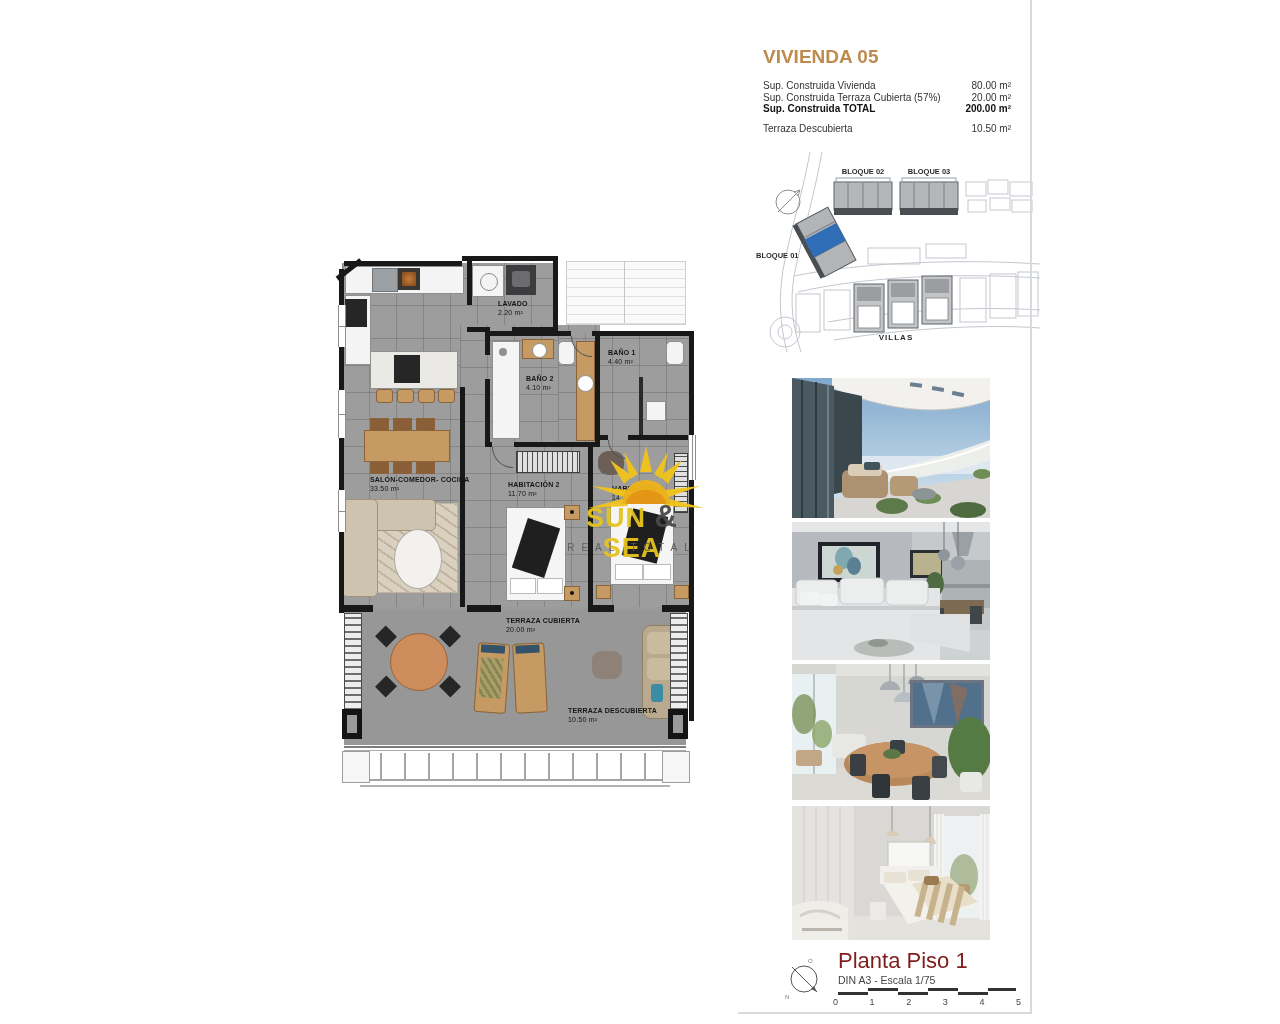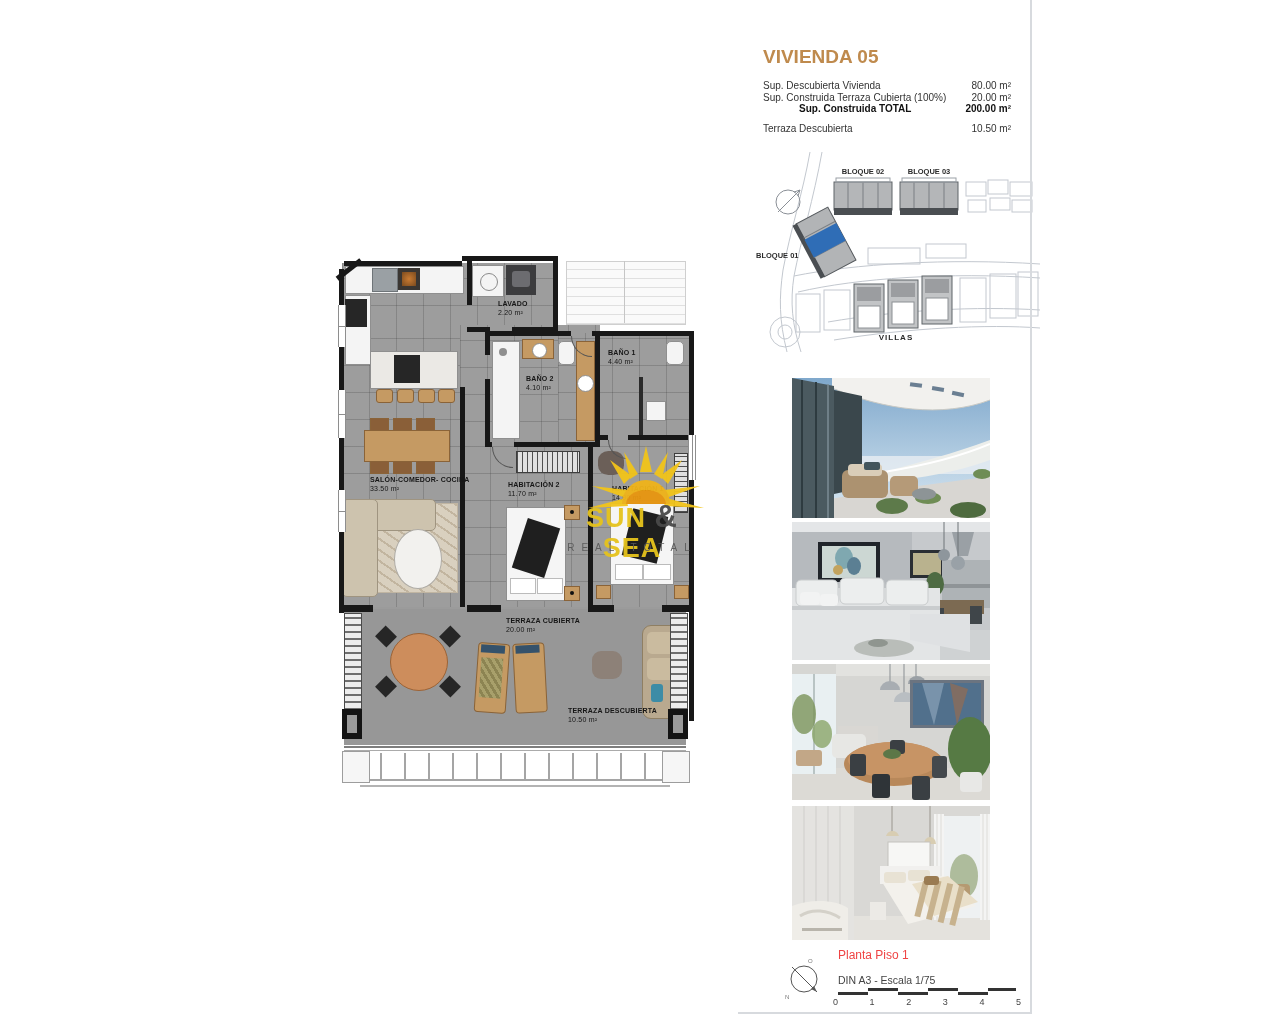--- a/index.html
+++ b/index.html
@@ -26,24 +26,24 @@
   .wood{position:absolute;z-index:4;background:#c59a63;border:1px solid #8a6338;}
   .dark{position:absolute;z-index:4;background:#262626;}
   .arc{position:absolute;z-index:5;border-left:1px solid #555;border-bottom:1px solid #555;border-bottom-left-radius:100%;}
   .stair{position:absolute;z-index:0;border:1px solid #cfcfcf;
      background:repeating-linear-gradient(0deg,#e0e0e0 0 1px,#fafafa 1px 9px);}
   
   .hdr-title{position:absolute;left:763px;top:18px;font-size:21px;font-weight:700;color:#101010;letter-spacing:.3px;}
   .hdr-unit{position:absolute;left:763px;top:46px;font-size:19px;font-weight:700;}
   .hdr-rows{position:absolute;left:763px;top:80px;width:248px;font-size:10px;color:#333;}
   .hrow{display:flex;justify-content:space-between;line-height:11.5px;}
-  .hrow.b{font-weight:700;color:#111;margin-left:36px;}
+  .hrow.b{font-weight:700;color:#111;}
   .hrow.gap{margin-top:8px;}
   .photo{position:absolute;left:792px;width:198px;overflow:hidden;background:#ccc;}
-  .ft-title{position:absolute;left:838px;top:948px;font-size:12px;color:#ef4444;font-weight:400;}
+  .ft-title{position:absolute;left:838px;top:948px;font-size:22px;color:#7f1d1d;font-weight:400;}
   .ft-sub{position:absolute;left:838px;top:974px;font-size:10.5px;color:#444;}
   .sbar{position:absolute;left:838px;top:988px;width:178px;height:8px;}
   .sbar i{display:block;position:absolute;height:2.5px;background:#333;width:30px;}
   .sticks{position:absolute;left:833px;top:997px;width:188px;display:flex;justify-content:space-between;
           font-size:9px;color:#444;}
   .borderline{position:absolute;background:#d7dade;z-index:20;}
   
   .wm{position:absolute;left:556px;top:450px;width:152px;height:118px;z-index:12;opacity:.95;text-align:center;}
   .wm-words{position:absolute;left:0;top:52px;width:152px;font-weight:700;font-size:27px;letter-spacing:1px;line-height:30px;}
   .wm-tag{position:absolute;left:4px;top:92px;width:144px;font-size:10px;color:#5a5a5a;letter-spacing:7px;}
@@ -262,25 +262,25 @@
       <span style="color:#e6c31c;">SUN</span>
       <span style="color:#4a4a4a;font-size:31px;">&amp;</span>
       <span style="color:#e6c31c;">SEA</span>
     </div>
     <div class="wm-tag">REAL TOTAL</div>
   </div>
 
   <div class="hdr-unit" style="color:#bf8a4d;">VIVIENDA 05</div>
   <div class="hdr-rows">
     <div class="hrow">
-      <span>Sup. Descubierta Vivienda</span>
+      <span>Sup. Construida Vivienda</span>
         <span>80.00 m²</span>
       </div>
     <div class="hrow">
-      <span>Sup. Construida Terraza Cubierta (100%)</span>
+      <span>Sup. Construida Terraza Cubierta (57%)</span>
         <span>20.00 m²</span>
       </div>
     <div class="hrow b">
       <span>Sup. Construida TOTAL</span>
         <span>200.00 m²</span>
       </div>
     <div class="hrow gap">
       <span>Terraza Descubierta</span>
         <span>10.50 m²</span>
       </div>

